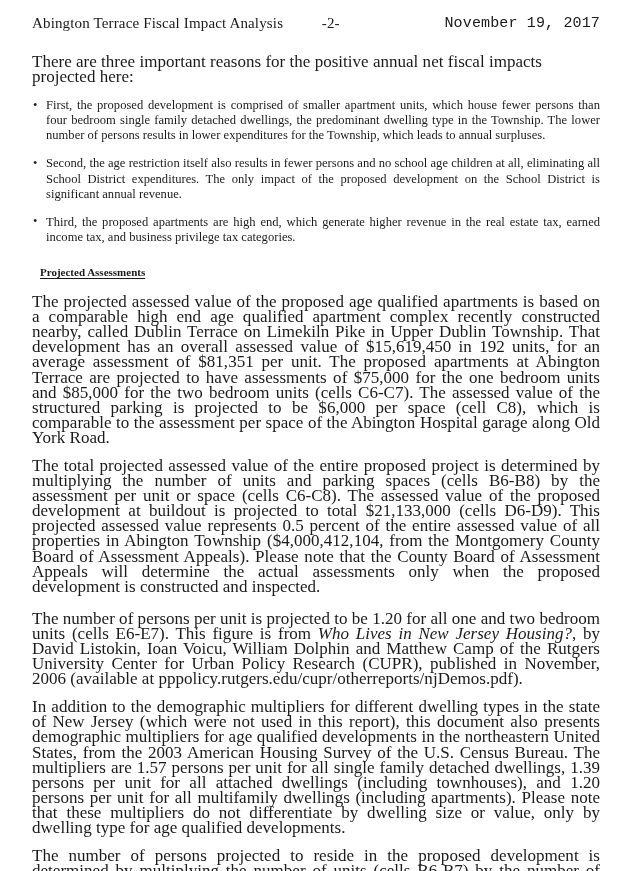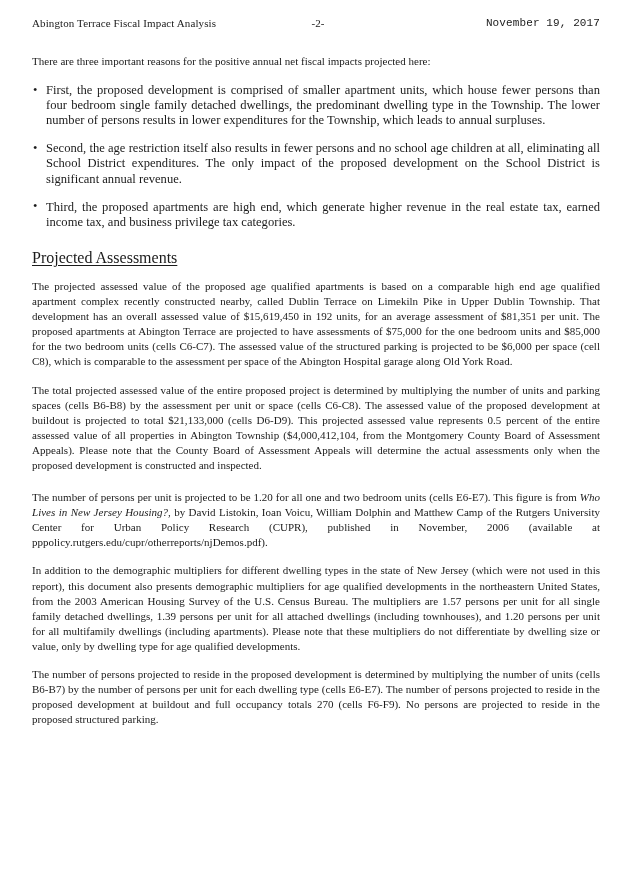--- a/index.html
+++ b/index.html
@@ -17,43 +17,43 @@
   .page {
     position: relative;
     width: 633px;
     height: 871px;
     box-sizing: border-box;
     padding: 14px 33px 0 32px;
     background: #ffffff;
   }
   .header {
     display: flex;
-    align-items: center;
-    font-size: 11px;
+    align-items: flex-end;
+    font-size: 15px;
     letter-spacing: 0.01em;
     height: 18px;
     margin-bottom: 22px;
   }
   .header-title {
     flex: 0 0 auto;
     white-space: nowrap;
   }
   .header-page {
     flex: 1 1 auto;
     text-align: center;
     padding-right: 66px;
     white-space: nowrap;
   }
   .header-date {
     flex: 0 0 auto;
     white-space: nowrap;
     font-family: Liberation Mono, monospace;
   }
   p.body-text {
-    font-size: 11px;
+    font-size: 17px;
     line-height: 15.1px;
     text-align: justify;
     margin: 0 0 13px 0;
     letter-spacing: 0.0012em;
   }
   p.intro {
     margin-bottom: 14px;
     text-align: left;
   }
   ul.reasons {
@@ -72,24 +72,24 @@
   }
   ul.reasons li:last-child { margin-bottom: 0; }
   ul.reasons li .bullet {
     position: absolute;
     left: 1px;
     top: -0.5px;
     font-size: 12.55px;
     line-height: 15.1px;
   }
   h2.section-heading {
-    font-size: 16px;
+    font-size: 11px;
     line-height: 15.1px;
-    font-weight: normal;
-    margin: 0 0 14px 0;
+    font-weight: bold;
+    margin: 0 0 14px 8px;
     display: block;
   }
   h2.section-heading span.ul {
     text-decoration: underline;
     text-underline-offset: 1.5px;
   }
   .spacer-sm { height: 7px; }
   .spacer-xs { height: 4px; }
   i.title-italic { }
 </style>

